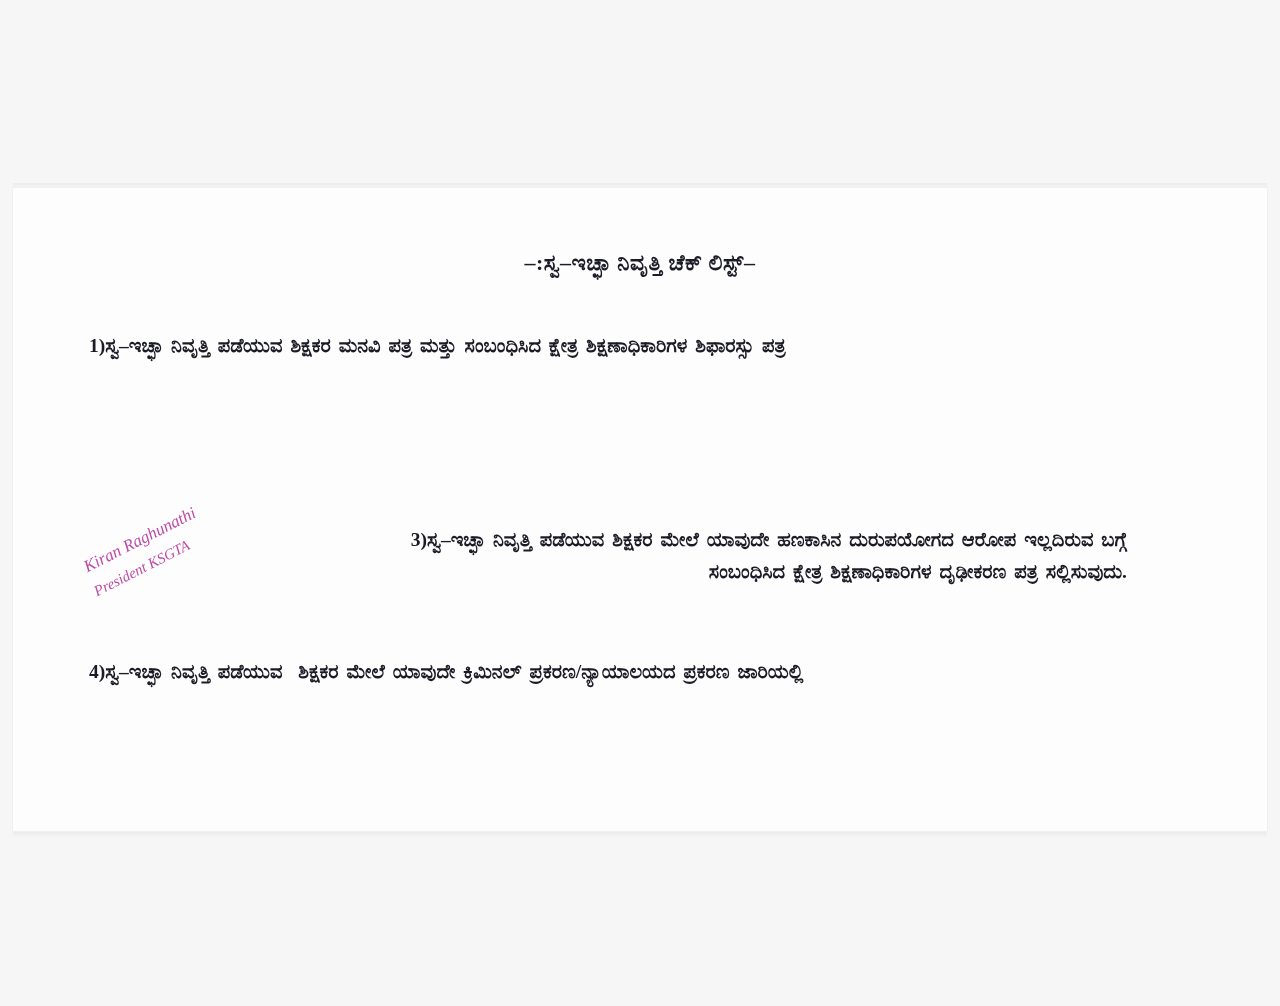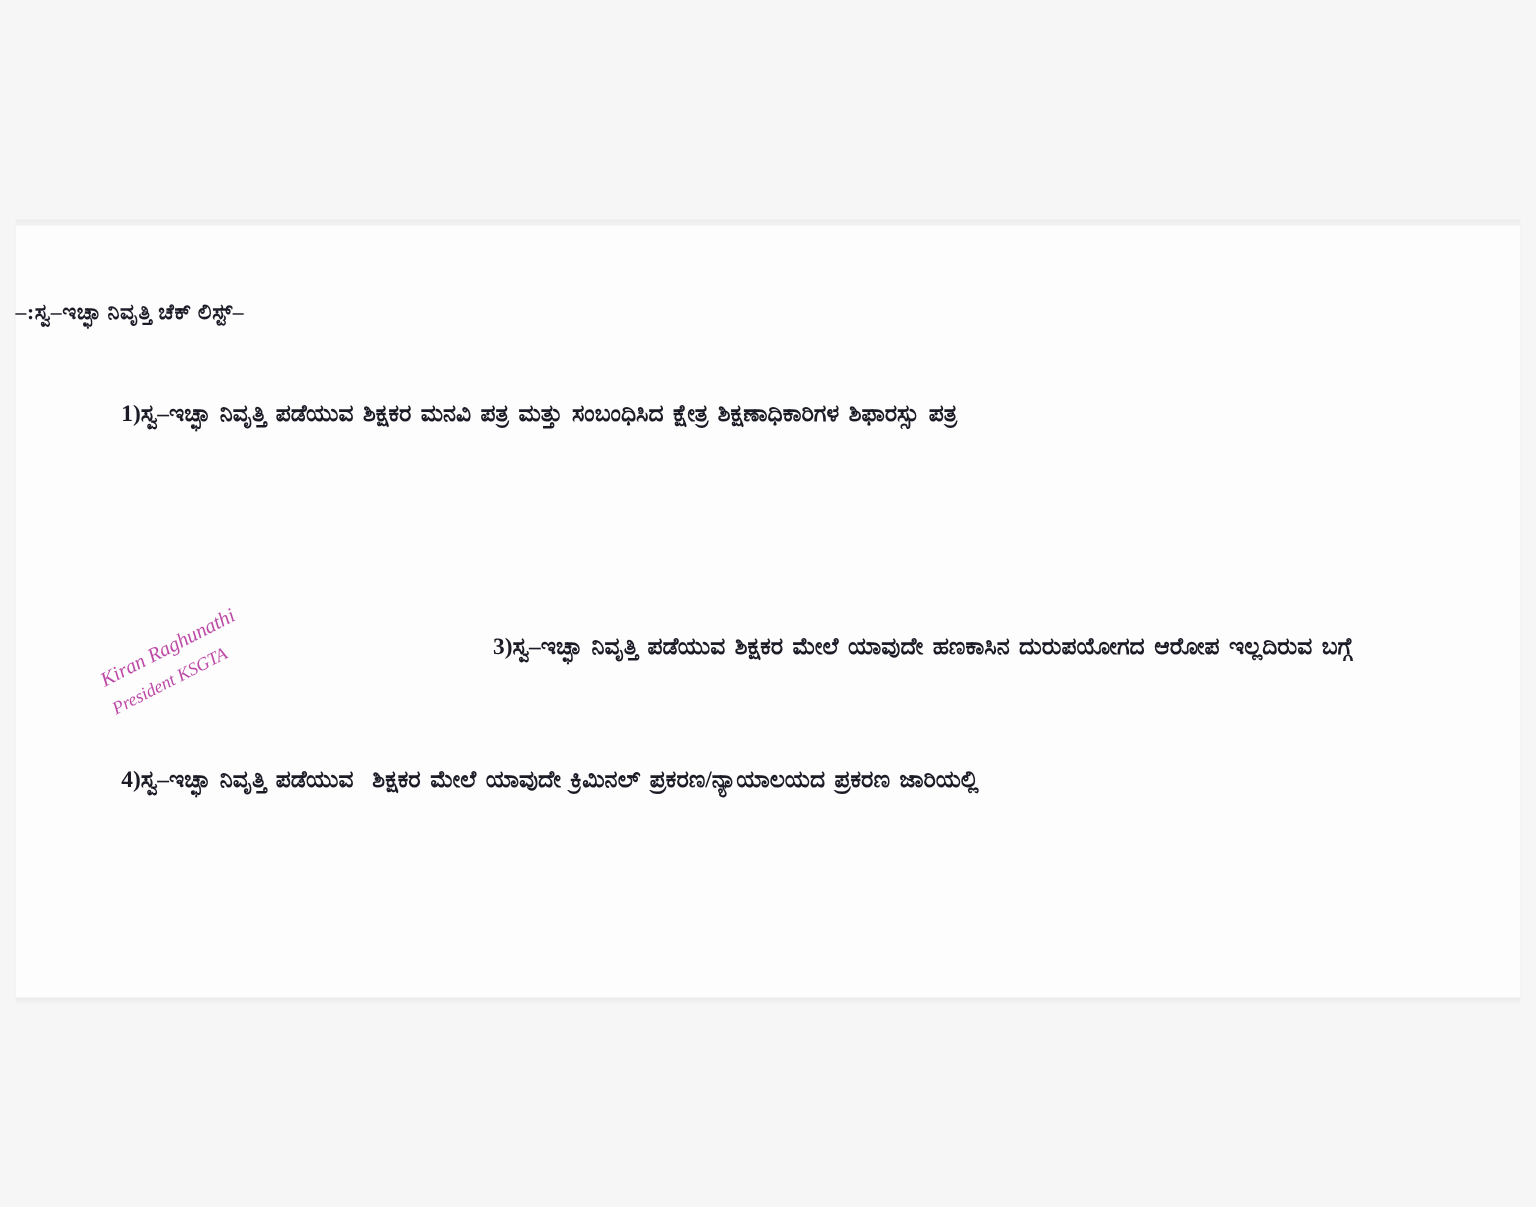--- a/index.html
+++ b/index.html
@@ -31,50 +31,49 @@
   .doc-inner {
     position: relative;
     width: 100%;
     height: 100%;
   }
   .doc-title {
     position: absolute;
     left: 0;
     right: 0;
     top: 62px;
-    text-align: left;
+    text-align: center;
     font-family: "Liberation Serif", serif;
-    font-size: 18px;
+    font-size: 22px;
     font-weight: bold;
     color: #1c1c28;
     letter-spacing: 0.5px;
   }
   .body-block {
     position: absolute;
     left: 76px;
     right: 140px;
     font-family: "Liberation Serif", serif;
     font-size: 19.5px;
     line-height: 1.62;
     color: #1b1b26;
     word-spacing: 3px;
     font-weight: 600;
-    margin-left: 12px;
   }
   .body-block .ln {
     display: block;
     white-space: pre-wrap;
   }
   .body-block .ln.indent {
     padding-left: 22px;
   }
   #para-1 { top: 142px; }
   #para-2 { top: 222px; }
   #para-3 { top: 336px; text-align: right; }
-  #para-4 { top: 447px; }
+  #para-4 { top: 468px; }
 
   .watermark {
     position: absolute;
     left: 62px;
     top: 318px;
     width: 230px;
     height: 110px;
     pointer-events: none;
   }
   .wm-line {
@@ -128,20 +127,21 @@
 
       <div class="doc-title">–:ಸ್ವ–ಇಚ್ಛಾ ನಿವೃತ್ತಿ ಚೆಕ್ ಲಿಸ್ಟ್–</div>
 
       <div class="body-block" id="para-1">
         <span class="ln">1)ಸ್ವ–ಇಚ್ಛಾ ನಿವೃತ್ತಿ ಪಡೆಯುವ ಶಿಕ್ಷಕರ ಮನವಿ ಪತ್ರ ಮತ್ತು ಸಂಬಂಧಿಸಿದ ಕ್ಷೇತ್ರ ಶಿಕ್ಷಣಾಧಿಕಾರಿಗಳ ಶಿಫಾರಸ್ಸು ಪತ್ರ</span>
       </div>
 
 
       <div class="body-block" id="para-3">
         <span class="ln">3)ಸ್ವ–ಇಚ್ಛಾ ನಿವೃತ್ತಿ ಪಡೆಯುವ ಶಿಕ್ಷಕರ ಮೇಲೆ ಯಾವುದೇ ಹಣಕಾಸಿನ ದುರುಪಯೋಗದ ಆರೋಪ ಇಲ್ಲದಿರುವ ಬಗ್ಗೆ</span>
+        <span class="ln indent">ಸಂಬಂಧಿಸಿದ ಕ್ಷೇತ್ರ ಶಿಕ್ಷಣಾಧಿಕಾರಿಗಳ ದೃಢೀಕರಣ ಪತ್ರ ಸಲ್ಲಿಸುವುದು.</span>
       </div>
 
       <div class="body-block" id="para-4">
         <span class="ln">4)ಸ್ವ–ಇಚ್ಛಾ ನಿವೃತ್ತಿ ಪಡೆಯುವ  ಶಿಕ್ಷಕರ ಮೇಲೆ ಯಾವುದೇ ಕ್ರಿಮಿನಲ್ ಪ್ರಕರಣ/ನ್ಯಾಯಾಲಯದ ಪ್ರಕರಣ ಜಾರಿಯಲ್ಲಿ</span>
       </div>
 
       <div class="watermark">
         <span class="wm-line l1">Kiran Raghunathi</span>
         <span class="wm-line l2">President KSGTA</span>
       </div>

